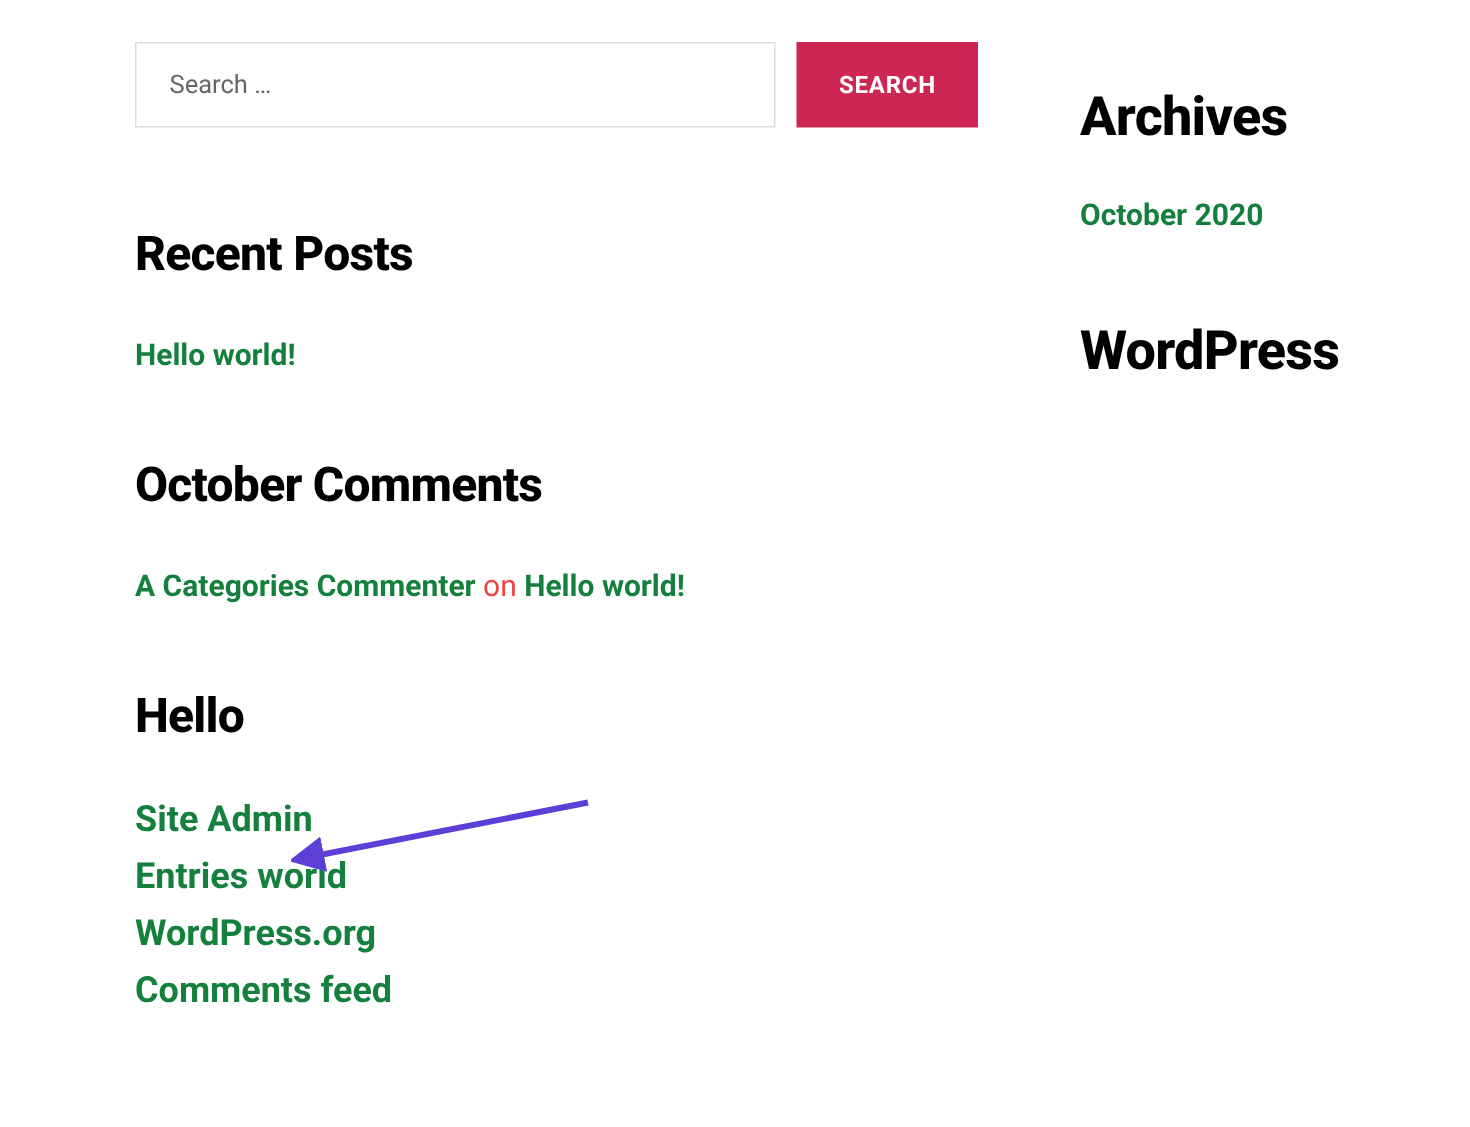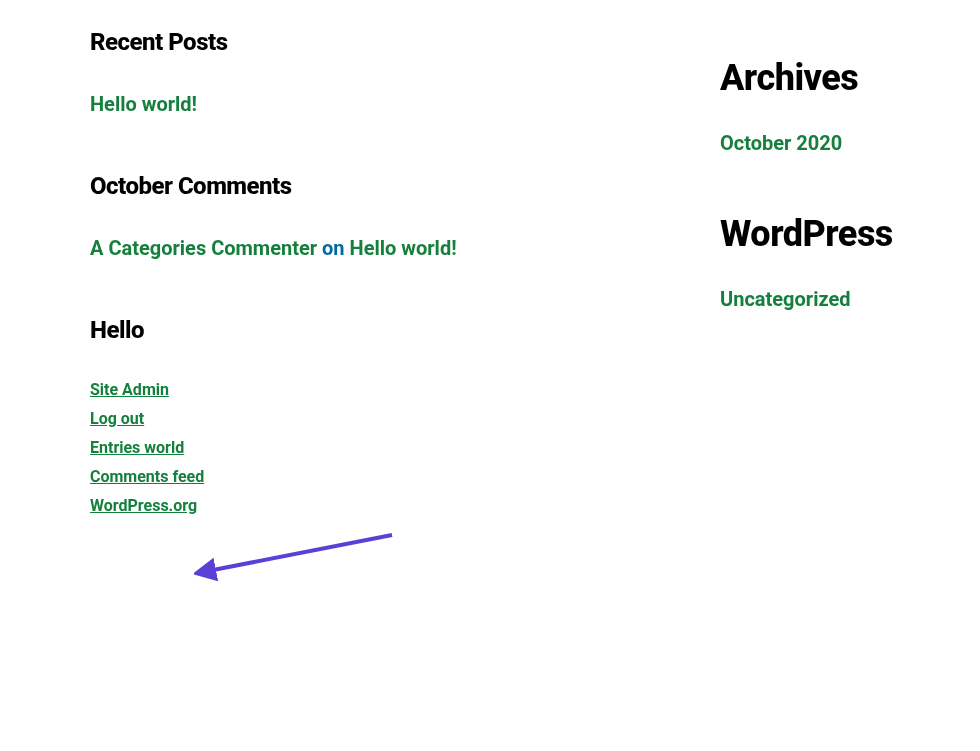--- a/index.html
+++ b/index.html
@@ -54,21 +54,21 @@
       font-size: 16px;
       font-weight: 700;
       letter-spacing: 0.5px;
       cursor: pointer;
       font-family: inherit;
     }
     .widget {
       margin-bottom: 56px;
     }
     .widget h2 {
-      font-size: 24px;
+      font-size: 32px;
       font-weight: 800;
       color: #000;
       margin-bottom: 36px;
       letter-spacing: -0.5px;
     }
     .right-col .widget {
       margin-bottom: 58px;
       margin-top: 29px;
     }
     .right-col .widget h2 {
@@ -82,84 +82,85 @@
       font-size: 20px;
     }
     .recent-posts a.link {
       font-size: 20px;
     }
     .recent-comments {
       font-size: 20px;
       font-weight: 700;
     }
     .recent-comments .on {
-      color: #0369a1;
-      font-weight: 700;
+      color: #ef4444;
+      font-weight: 400;
     }
     .login-list {
       list-style: none;
     }
     .login-list li {
       margin-bottom: 10px;
     }
     .login-list a.link {
-      font-size: 16px;
-      text-decoration: underline;
+      font-size: 24px;
     }
     .right-col a.link {
       font-size: 20px;
     }
     .arrow-svg {
       position: absolute;
       left: 194px;
       top: 527px;
       pointer-events: none;
     }
   </style>
 </head>
 <body>
 
 <div class="container">
   <div class="left-col">
+    <div class="search-wrap">
+      <input type="text" class="search-input" placeholder="Search …" style="">
+      <button class="search-btn">SEARCH</button>
+    </div>
 
     <div class="widget recent-posts">
       <h2>Recent Posts</h2>
       <a href="#" class="link">Hello world!</a>
     </div>
 
     <div class="widget recent-comments">
       <h2>October Comments</h2>
       <div>
         <a href="#" class="link">A Categories Commenter</a>
         <span class="on"> <span>on</span> </span>
         <a href="#" class="link">Hello world!</a>
       </div>
     </div>
 
     <div class="widget login">
       <h2>Hello</h2>
       <ul class="login-list">
         <li><a href="#" class="link">Site Admin</a></li>
-        <li><a href="#" class="link">Log out</a></li>
         <li><a href="#" class="link">Entries world</a></li>
+        <li><a href="#" class="link">WordPress.org</a></li>
         <li><a href="#" class="link">Comments feed</a></li>
-        <li><a href="#" class="link">WordPress.org</a></li>
       </ul>
     </div>
   </div>
 
   <div class="right-col">
     <div class="widget">
       <h2>Archives</h2>
       <a href="#" class="link">October 2020</a>
     </div>
 
     <div class="widget">
       <h2>WordPress</h2>
-      <a href="#" class="link">Uncategorized</a>
     </div>
   </div>
 </div>
 
 <svg class="arrow-svg" width="210" height="60">
   <defs>
     <marker id="arrowhead" markerWidth="10" markerHeight="10" refX="2" refY="3" orient="auto">
       <polygon points="0 0, 6 3, 0 6" fill="#5b3fd6"></polygon>
     </marker>
   </defs>

